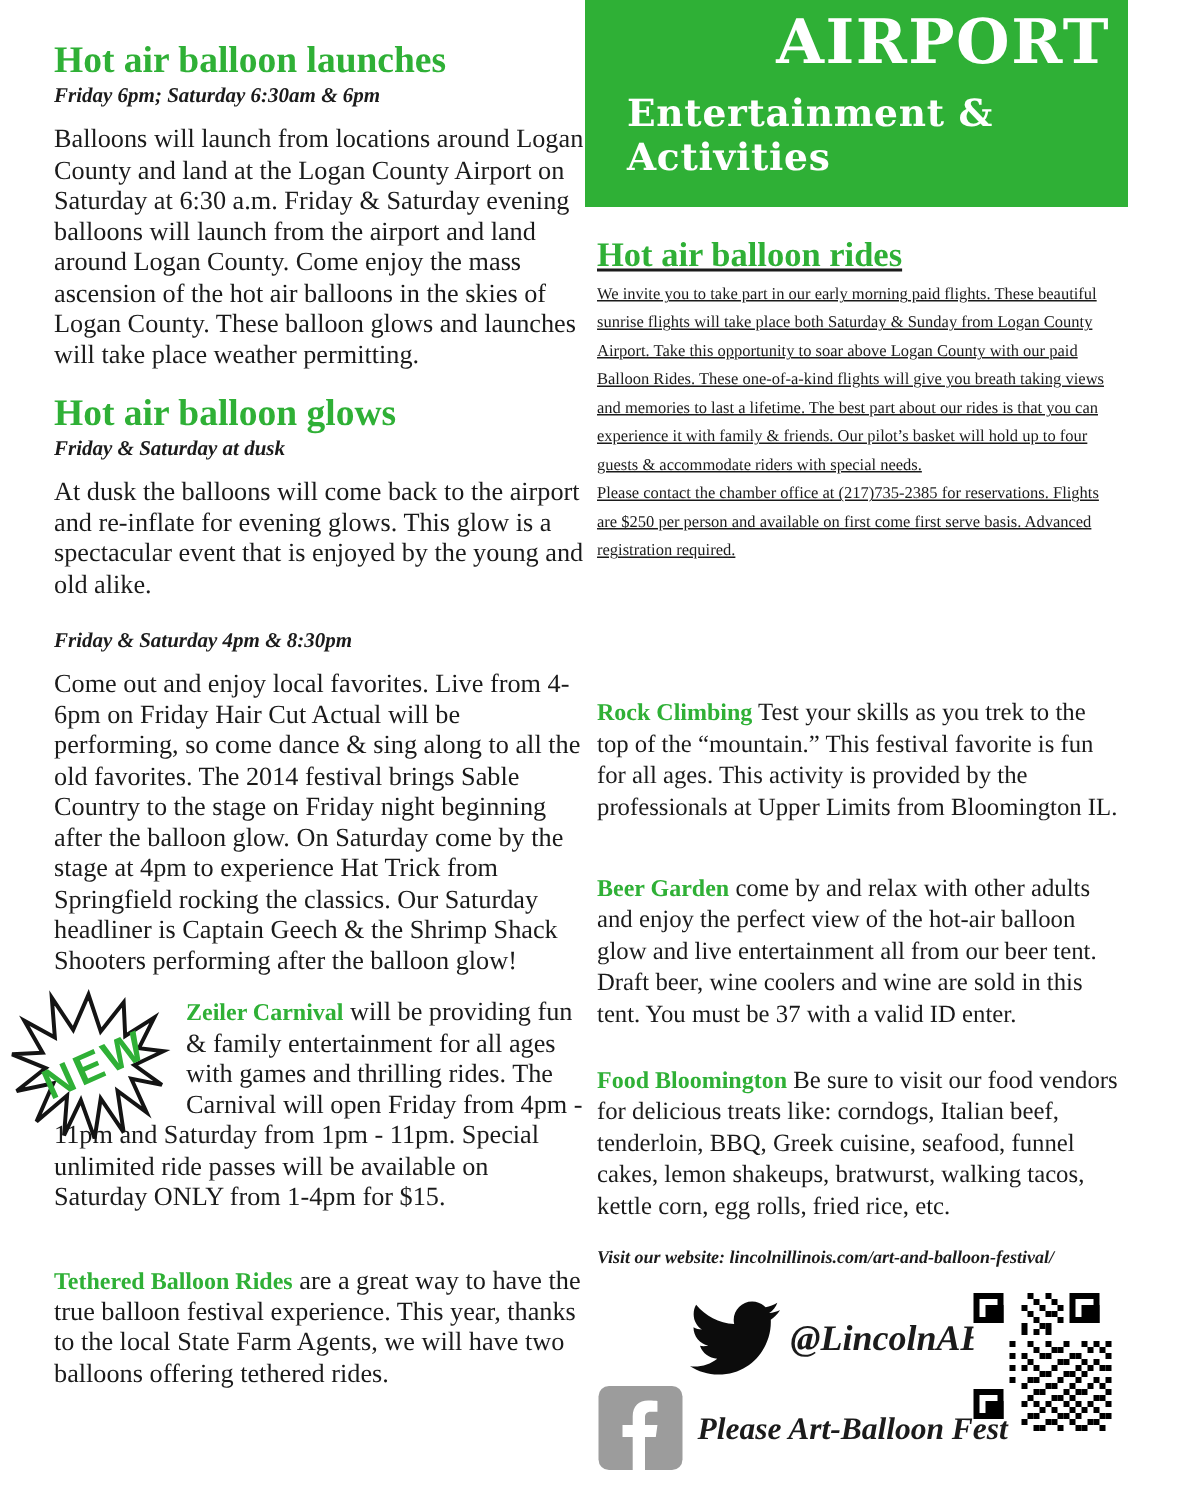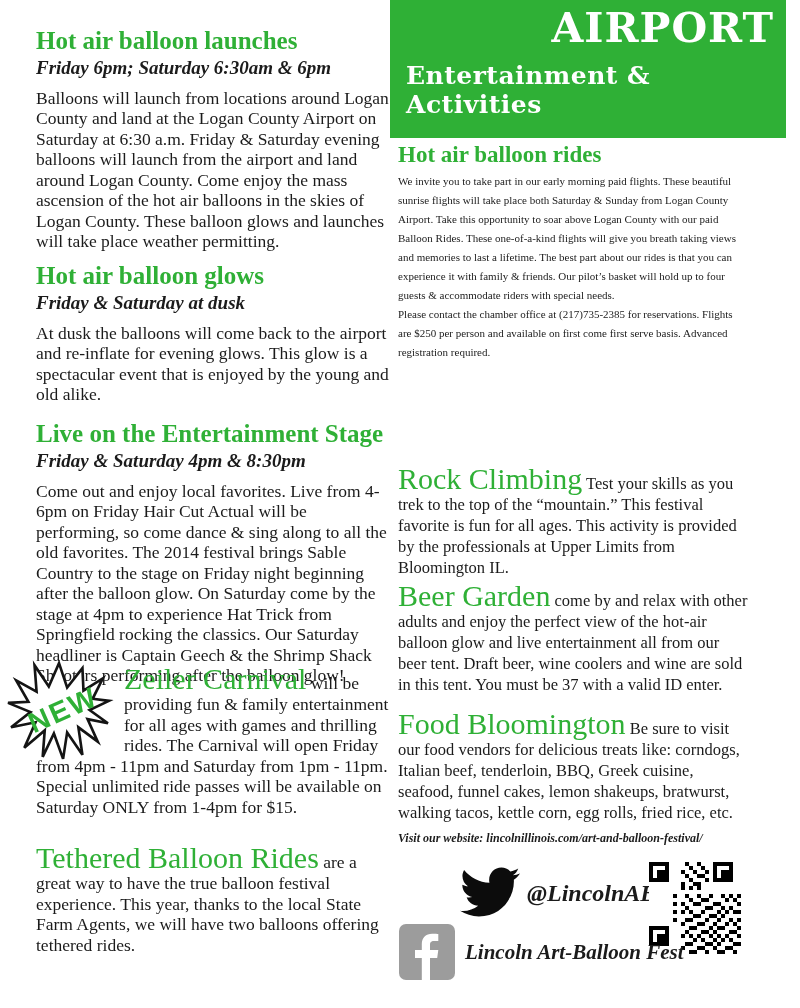--- a/index.html
+++ b/index.html
@@ -7,51 +7,51 @@
   html, body { background: #ffffff; }
   .page {
     position: relative; width: 800px; height: 1008px; overflow: hidden;
     background: #ffffff; color: var(--ink);
     font-family: "Liberation Serif", "DejaVu Serif", serif;
   }
 
   
   .lsec { position: absolute; left: 36px; width: 354px; }
   .g-head { color: var(--green); font-weight: 700; font-size: 25px; line-height: 1.08; margin-bottom: 3px; }
-  .sched { font-size: 19px; font-weight: 700; font-style: italic; line-height: 1.15; margin-bottom: 9px; }
+  .sched { font-size: 14px; font-weight: 700; font-style: italic; line-height: 1.15; margin-bottom: 9px; }
   .copy { font-size: 17.5px; line-height: 20.5px; }
-  .inline-head { color: var(--green); font-weight: 400; font-size: 30px; line-height: 1; }
+  .inline-head { color: var(--green); font-weight: 700; font-size: 16px; line-height: 1; }
 
   #sec-launches { top: 27px; }
   #sec-glows    { top: 262px; }
   #sec-stage    { top: 420px; }
   #sec-carnival { top: 664px; }
   #sec-tethered { top: 843px; }
 
   .star-float { float: left; width: 78px; height: 82px; margin-right: 10px; position: relative; }
   .star-svg { position: absolute; left: -30px; top: -4px; width: 106px; height: 100px; overflow: visible; }
   .star-svg text {
     font-family: "Liberation Sans", sans-serif; font-weight: 700; font-size: 28px;
     fill: var(--green); letter-spacing: 2px;
   }
 
   
   .banner {
-    position: absolute; left: 390px; top: 0; width: 396px; height: 138px;
-    background: var(--green); color: #ffffff; font-family: "DejaVu Serif", serif;
+    position: absolute; left: 390px; top: 0; width: 362px; height: 138px;
+    background: var(--green); color: #ffffff; font-family: "DejaVu Serif", serif; padding-left: 12px;
   }
   .banner-title { font-size: 41px; font-weight: 700; text-align: right; padding: 6px 12px 0 0; letter-spacing: 1px; line-height: 1.1; }
   .banner-sub { font-size: 25px; font-weight: 700; padding-left: 16px; margin-top: 10px; letter-spacing: .5px; }
 
   
   .rsec { position: absolute; left: 398px; width: 350px; }
   .r-head { color: var(--green); font-weight: 700; font-size: 23px; line-height: 1.1; margin-bottom: 5px; }
   .copy-r  { font-size: 11px; line-height: 19px; white-space: pre-line; }
   .copy-r2 { font-size: 16.5px; line-height: 21px; }
-  #sec-rides { top: 142px; }
+  #sec-rides { top: 157px; text-decoration: underline; }
   #sec-rock  { top: 464px; }
   #sec-beer  { top: 581px; }
   #sec-food  { top: 709px; }
   #website   { top: 831px; font-size: 12px; font-weight: 700; font-style: italic; width: 360px; }
 
   
   .abs { position: absolute; }
   #twitter-icon { left: 460px; top: 862px; width: 60px; height: 60px; }
   #twitter-handle { left: 527px; top: 880px; font-size: 24px; font-weight: 700; font-style: italic; }
   #fb-icon { left: 399px; top: 924px; width: 56px; height: 56px; background: #9c9c9c; border-radius: 7px; overflow: hidden; }
@@ -95,21 +95,20 @@
     <div class="copy">Balloons will launch from locations around Logan County and land at the Logan County Airport on Saturday at 6:30 a.m. Friday &amp; Saturday evening balloons will launch from the airport and land around Logan County. Come enjoy the mass ascension of the hot air balloons in the skies of Logan County. These balloon glows and launches will take place weather permitting.</div>
   </div>
 
   <div class="lsec" id="sec-glows">
     <div class="g-head">Hot air balloon glows</div>
     <div class="sched">Friday &amp; Saturday at dusk</div>
     <div class="copy">At dusk the balloons will come back to the airport and re-inflate for evening glows. This glow is a spectacular event that is enjoyed by the young and old alike.</div>
   </div>
 
   <div class="lsec" id="sec-stage">
-    <div class="g-head">Live on the Entertainment Stage</div>
     <div class="sched">Friday &amp; Saturday 4pm &amp; 8:30pm</div>
     <div class="copy">Come out and enjoy local favorites. Live from 4-6pm on Friday Hair Cut Actual will be performing, so come dance &amp; sing along to all the old favorites. The 2014 festival brings Sable Country to the stage on Friday night beginning after the balloon glow. On Saturday come by the stage at 4pm to experience Hat Trick from Springfield rocking the classics. Our Saturday headliner is Captain Geech &amp; the Shrimp Shack Shooters performing after the balloon glow!</div>
   </div>
 
   <div class="lsec copy" id="sec-carnival">
     <span class="star-float">
       <svg class="star-svg" viewBox="0 0 104 98">
         <polygon fill="#ffffff" stroke="#141414" stroke-width="2.6" points="52,3 60,27 75,8 76,30 95,18 85,38 101,40 82,49 100,62 80,58 90,80 71,66 75,93 60,71 56,97 47,72 36,95 38,69 18,86 29,61 5,66 24,51 2,42 22,41 10,20 30,31 28,5 42,26"></polygon>
         <text x="20" y="60" transform="rotate(-24 52 49)">NEW</text>
       </svg>
@@ -161,15 +160,15 @@
     <div class="qr-finder qr-f-tr"></div>
     <div class="qr-finder qr-f-bl"></div>
     <div class="qr-dots"></div>
   </div>
 
   <div class="abs" id="fb-icon">
     <svg viewBox="0 0 56 56" width="56" height="56">
       <path fill="#ffffff" d="M31 56V34h7.2l1.1-8H31v-5c0-2.3.8-3.9 4-3.9h4.3V10c-.8-.1-3.3-.3-6.2-.3-6.1 0-10.3 3.7-10.3 10.5V26H16v8h6.8v22z"></path>
     </svg>
   </div>
-  <div class="abs" id="fb-label">Lincoln Art-Balloon Fest</div>
+  <div class="abs" id="fb-label">Please Art-Balloon Fest</div>
 
 </div>
 
 </body></html>

